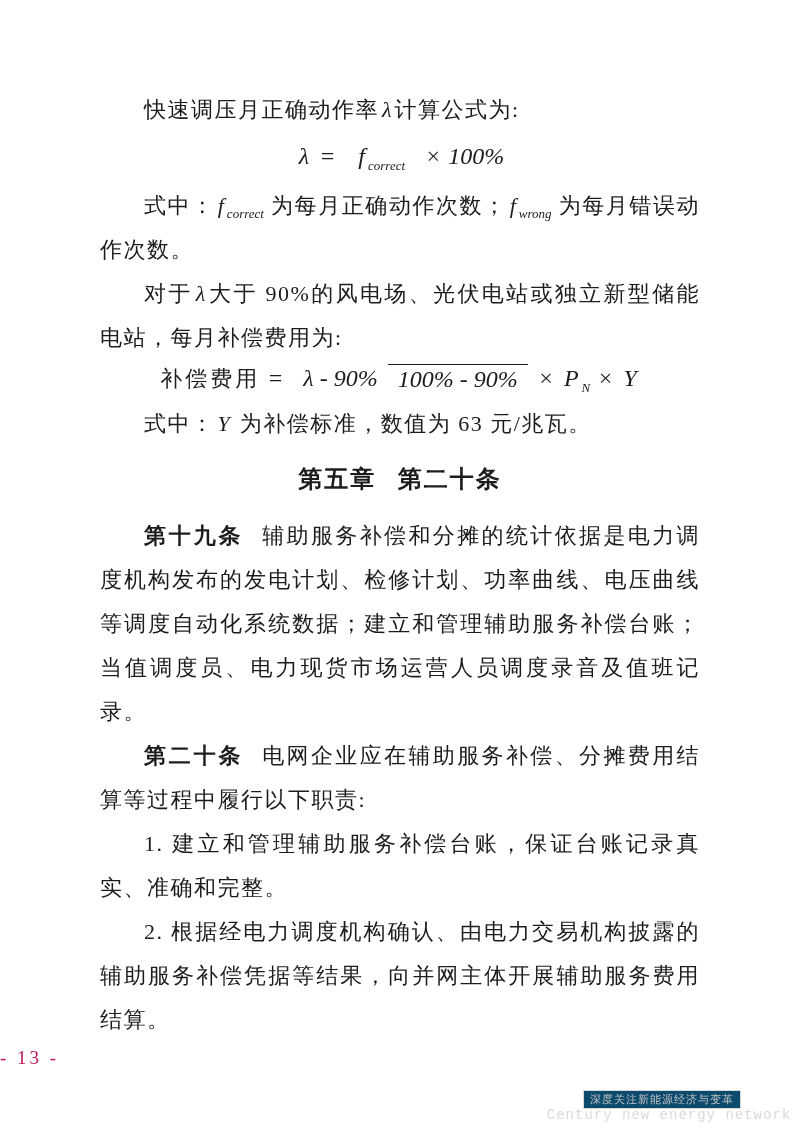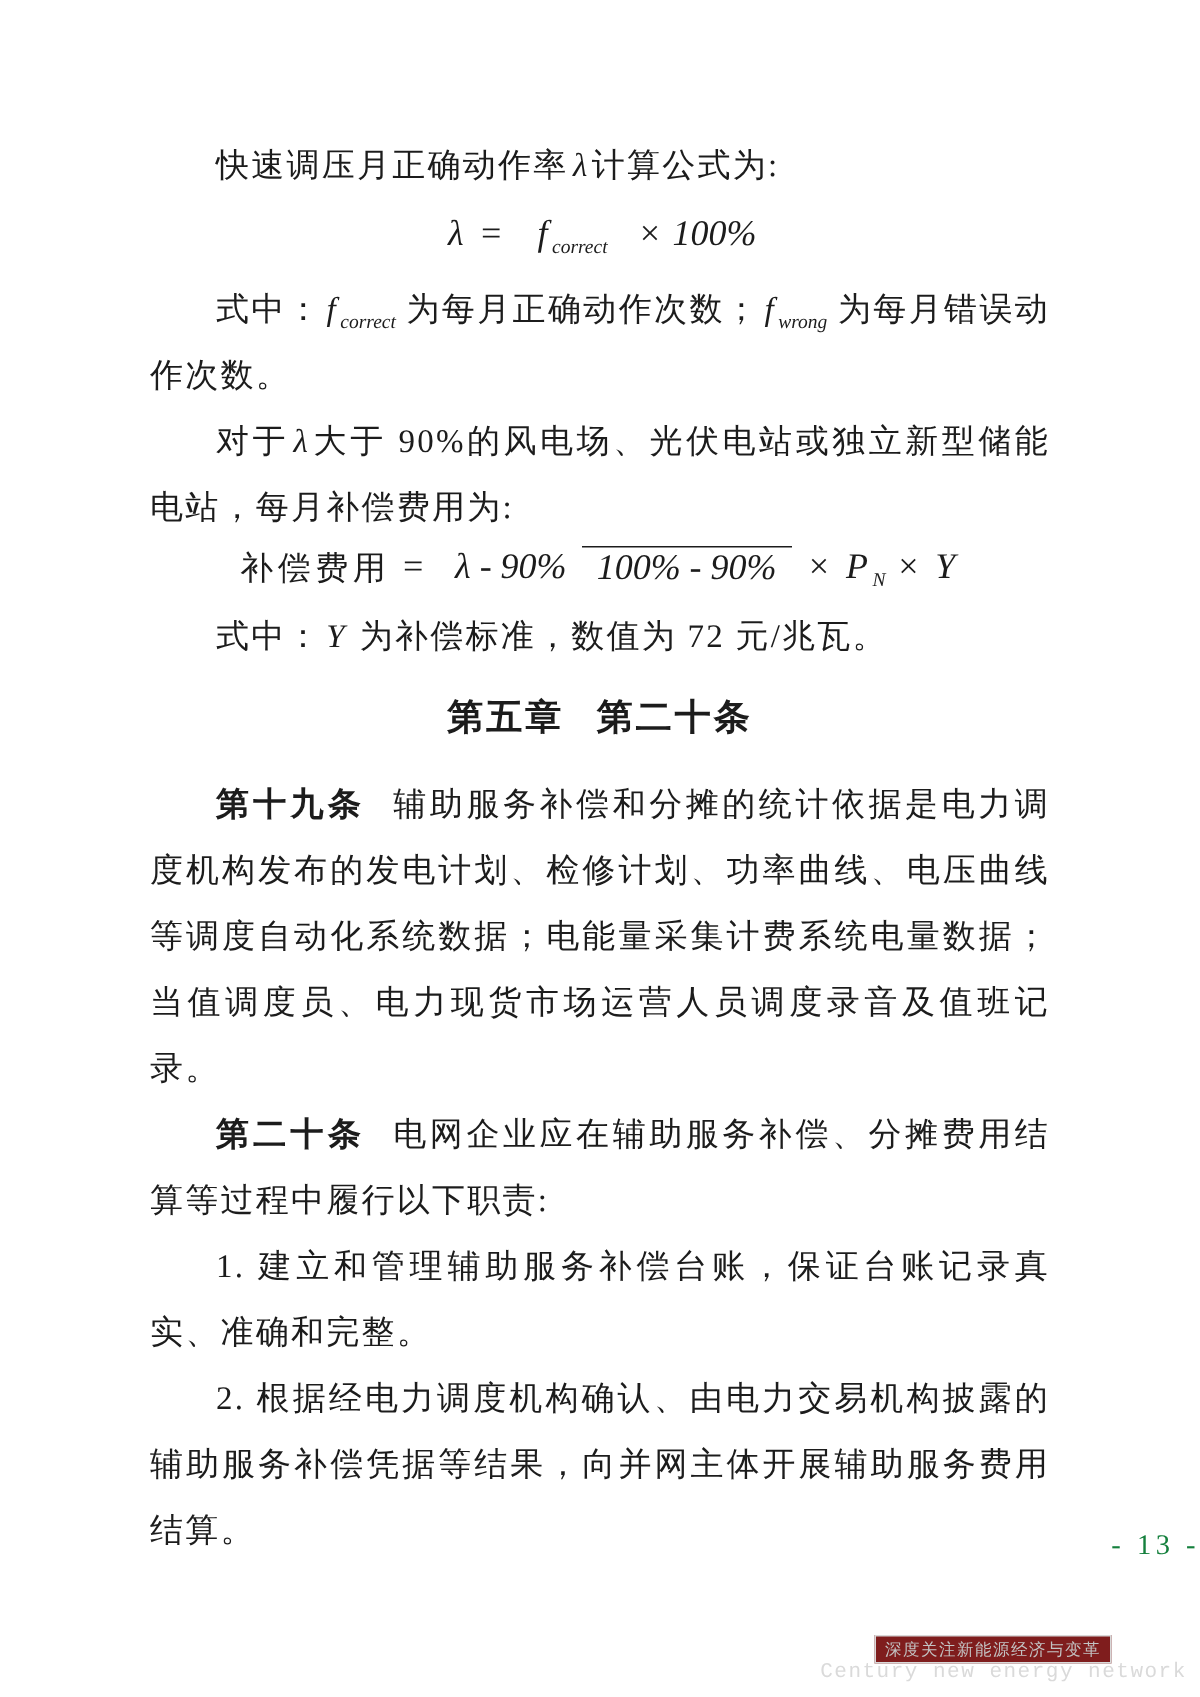--- a/index.html
+++ b/index.html
@@ -81,39 +81,39 @@
     font-family: "Liberation Sans", "DejaVu Sans", sans-serif;
     font-weight: 700;
     font-size: 24px;
     letter-spacing: 2px;
     line-height: 34px;
   }
   .chapter .gap { display: inline-block; width: 0.9em; }
   .page-number {
     position: absolute;
     left: 0; right: 0;
-    top: 1020px;
-    text-align: right;
+    top: 1047px;
+    text-align: left;
     font-size: 19px;
     letter-spacing: 3px;
-    color: #15803d;
+    color: #be185d;
   }
   
   .watermark {
     position: absolute;
     right: 6px;
     bottom: 8px;
     width: 250px;
     text-align: center;
     user-select: none;
   }
   .wm-slogan {
     display: inline-block;
     border: 1px solid #d9d9d9;
-    background: #7f1d1d;
+    background: #0c4a6e;
     color: #c3c3c3;
     font-family: "Liberation Sans", "DejaVu Sans", sans-serif;
     font-size: 11px;
     letter-spacing: 1px;
     padding: 1px 6px;
     margin-right: 14px;
   }
   .wm-brand {
     font-family: "Liberation Sans", "DejaVu Sans", sans-serif;
     font-weight: 700;
@@ -159,25 +159,25 @@
     <span class="frac">
       <span class="num">λ - 90%</span>
       <span class="den">100% - 90%</span>
     </span>
     <span>×</span>
     <span><span class="var">P</span><sub class="vsub">N</sub></span>
     <span>×</span>
     <span class="var">Y</span>
   </div>
 
-  <p class="para"><span>式中：</span><span class="var">Y</span> <span>为补偿标准，数值为 72 元/兆瓦。</span></p>
+  <p class="para"><span>式中：</span><span class="var">Y</span> <span>为补偿标准，数值为 63 元/兆瓦。</span></p>
 
   <h2 class="chapter"><span>第五章</span><span class="gap"></span><span>第二十条</span></h2>
 
-  <p class="para"><span class="bold-label">第十九条</span><span>辅助服务补偿和分摊的统计依据是电力调度机构发布的发电计划、检修计划、功率曲线、电压曲线等调度自动化系统数据；电能量采集计费系统电量数据；当值调度员、电力现货市场运营人员调度录音及值班记录。</span></p>
+  <p class="para"><span class="bold-label">第十九条</span><span>辅助服务补偿和分摊的统计依据是电力调度机构发布的发电计划、检修计划、功率曲线、电压曲线等调度自动化系统数据；建立和管理辅助服务补偿台账；当值调度员、电力现货市场运营人员调度录音及值班记录。</span></p>
 
   <p class="para"><span class="bold-label">第二十条</span><span>电网企业应在辅助服务补偿、分摊费用结算等过程中履行以下职责:</span></p>
 
   <p class="para">1. 建立和管理辅助服务补偿台账，保证台账记录真实、准确和完整。</p>
 
   <p class="para">2. 根据经电力调度机构确认、由电力交易机构披露的辅助服务补偿凭据等结果，向并网主体开展辅助服务费用结算。</p>
 
 </div>
 
 <div class="page-number">- 13 -</div>

